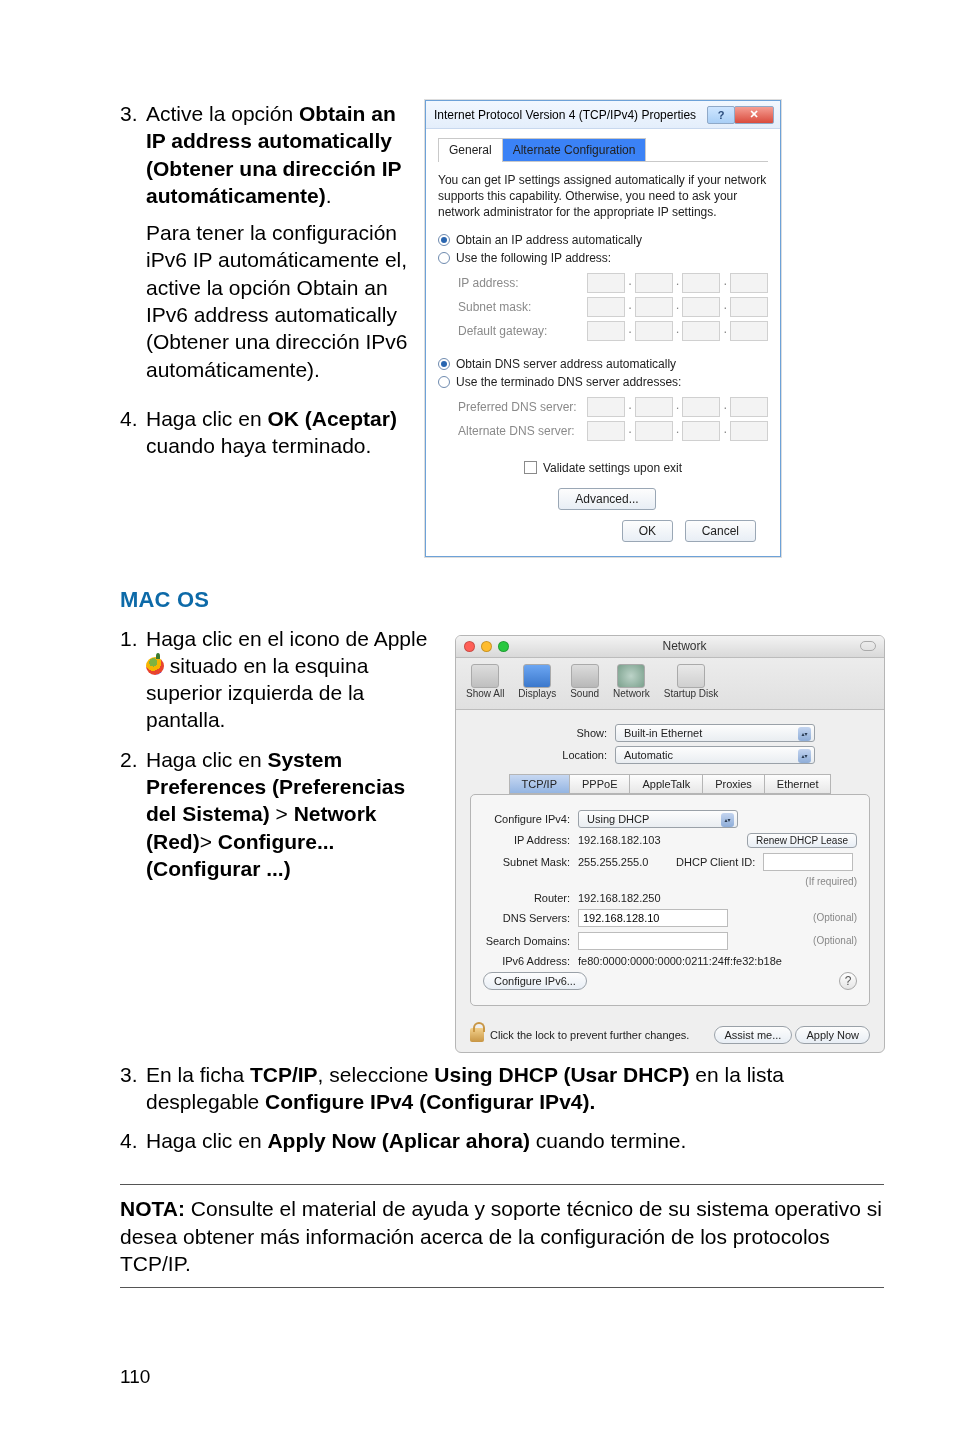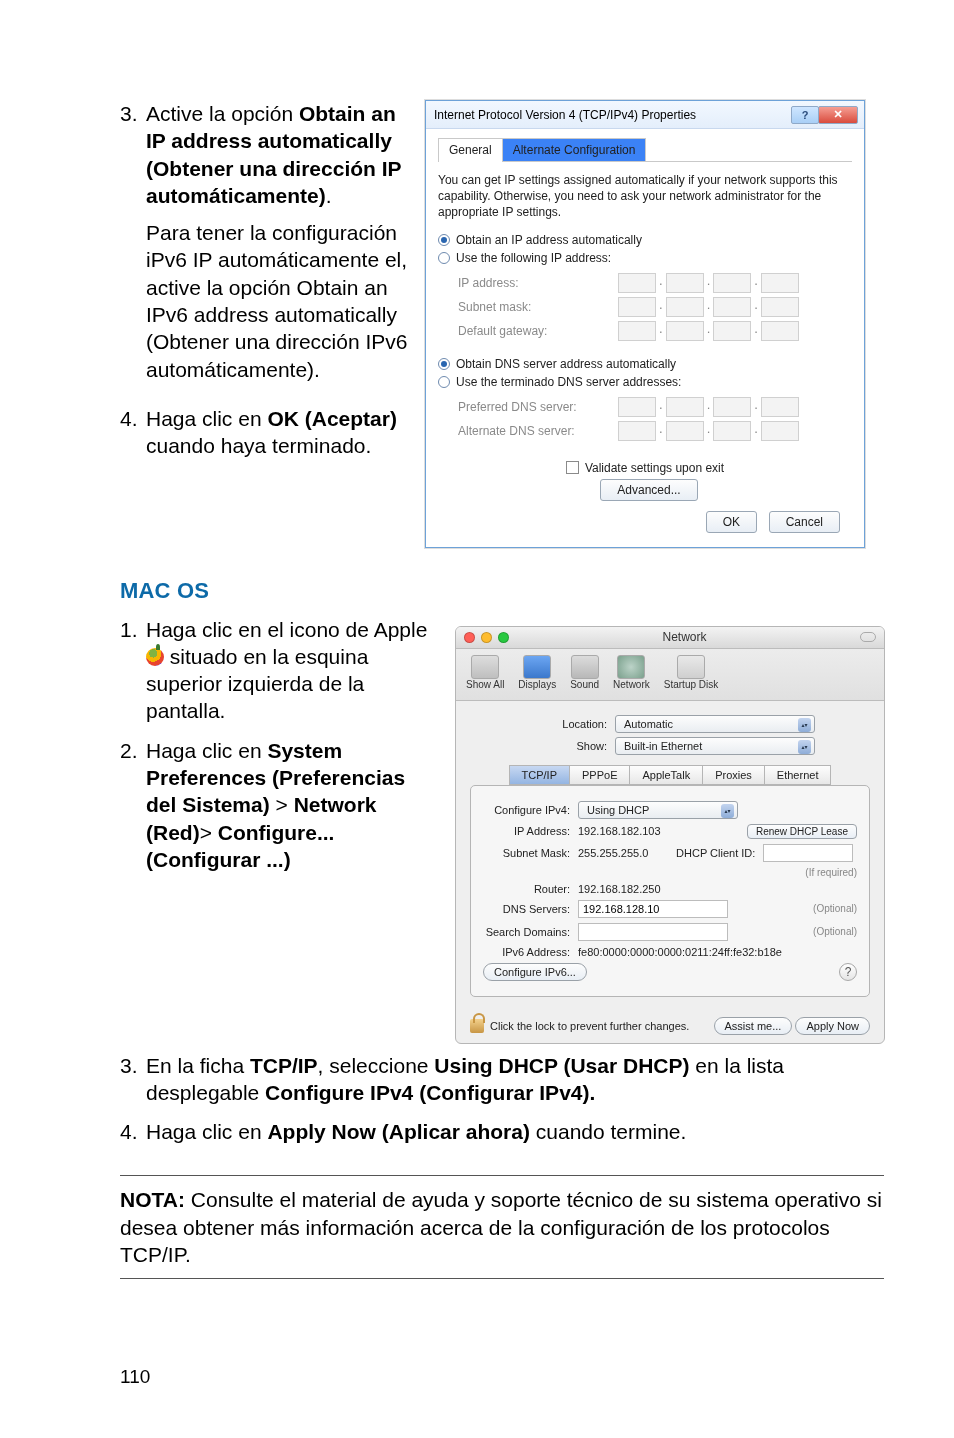--- a/index.html
+++ b/index.html
@@ -34,21 +34,21 @@
   .icon-apple {
     display: inline-block; width: 18px; height: 18px; vertical-align: -2px;
     background: radial-gradient(circle at 40% 30%, #7fb342 0 25%, #f7b500 25% 50%, #e8442e 50% 75%, #9c3c9a 75% 100%);
     border-radius: 50%;
     position: relative;
   }
   .icon-apple::after { content:""; position:absolute; top:-4px; right:4px; width:4px; height:6px; background:#3a7a2f; border-radius:50% 50% 0 0; }
 
   
   .win-dialog {
-    width: 440px; border: 1px solid #6da2d8; background: #fff;
+    width: 356px; border: 1px solid #6da2d8; background: #fff;
     font-family: "Segoe UI", Tahoma, sans-serif; font-size: 13px; color: #222;
     box-shadow: 0 0 0 1px #ddd;
   }
   .win-titlebar {
     height: 28px; background: linear-gradient(#f2f8ff,#e4eefb);
     border-bottom: 1px solid #c8d8ee; display: flex; align-items: center; padding: 0 6px 0 8px;
     justify-content: space-between;
   }
   .win-titlebar .t { font-size: 12px; color: #000; }
   .win-titlebar .btns { display: flex; gap: 0; }
@@ -72,21 +72,21 @@
   .fieldset.nb { border:none; padding: 2px 0 2px 20px; }
   .frow { display:flex; align-items:center; margin:4px 0; gap:10px; }
   .frow label { width:150px; font-size:12px; color:#8a8a8a; }
   .ipgrid { display:flex; gap:0; }
   .ipcell { width:38px; height:20px; border:1px solid #d0d0d0; background:#f3f3f3; text-align:center; font-size:12px; color:#888; }
   .dotsep { padding:0 3px; color:#888; }
   .checkbox-row { display:flex; align-items:center; gap:6px; font-size:12px; margin-top:6px; }
   .chk { width:13px; height:13px; border:1px solid #8a8a8a; background:#fff; }
   .win-buttons { text-align:right; padding:10px 12px 2px 0; }
   .win-bt { display:inline-block; padding:3px 16px; font-size:12px; border:1px solid #9aa7b5; background:linear-gradient(#fdfdfd,#e8eef5); border-radius:3px; margin-left:8px; }
-  .adv-row { display:flex; justify-content:flex-end; margin-top:4px; }
+  .adv-row { display:flex; justify-content:flex-end; margin-top:13px; }
 
   
   .mac-window {
     width: 430px; border:1px solid #b6b6b6; border-radius:6px;
     background:#efefef; font-family: "Lucida Grande","Helvetica Neue",sans-serif;
     font-size:11px; color:#222; overflow:hidden; margin-top:10px;
   }
   .mac-titlebar { height:22px; background:linear-gradient(#f3f3f3,#d9d9d9); border-bottom:1px solid #bcbcbc; display:flex; align-items:center; padding:0 8px; justify-content:space-between; }
   .mac-lights { display:flex; gap:6px; }
   .ml { width:11px; height:11px; border-radius:50%; border:0.5px solid rgba(0,0,0,.2); }
@@ -323,26 +323,26 @@
               <div class="mi net"></div>
               <span>Network</span>
             </div>
           <div class="mac-ticon">
               <div class="mi start"></div>
               <span>Startup Disk</span>
             </div>
         </div>
         <div class="mac-content">
           <div class="mac-row" style="justify-content:center;">
+            <span class="lab">Show:</span>
+            <div class="mac-popup"><span>Built-in Ethernet</span><span class="arr">▴▾</span></div>
+          </div>
+          <div class="mac-row" style="justify-content:center;">
             <span class="lab">Location:</span>
             <div class="mac-popup"><span>Automatic</span><span class="arr">▴▾</span></div>
-          </div>
-          <div class="mac-row" style="justify-content:center;">
-            <span class="lab">Show:</span>
-            <div class="mac-popup"><span>Built-in Ethernet</span><span class="arr">▴▾</span></div>
           </div>
 
           <div class="mac-tabs" style="justify-content:center;">
             <div class="mac-maintab active">TCP/IP</div>
             <div class="mac-maintab">PPPoE</div>
             <div class="mac-maintab">AppleTalk</div>
             <div class="mac-maintab">Proxies</div>
             <div class="mac-maintab">Ethernet</div>
           </div>
           <div class="mac-tabgroup">

